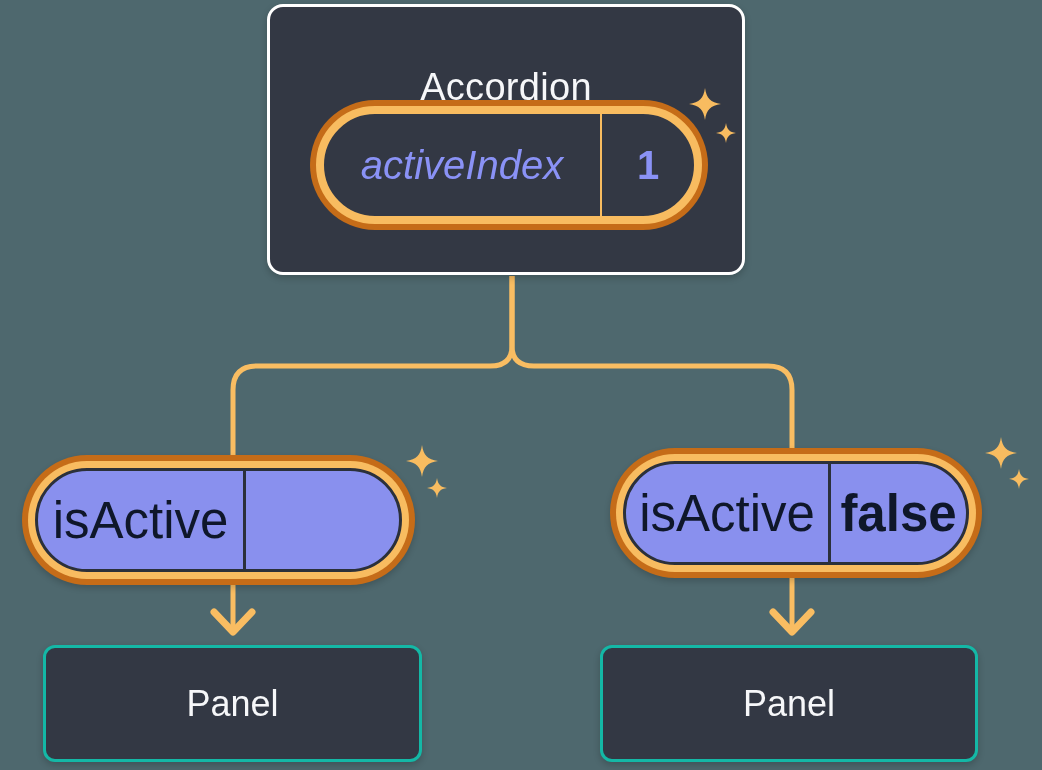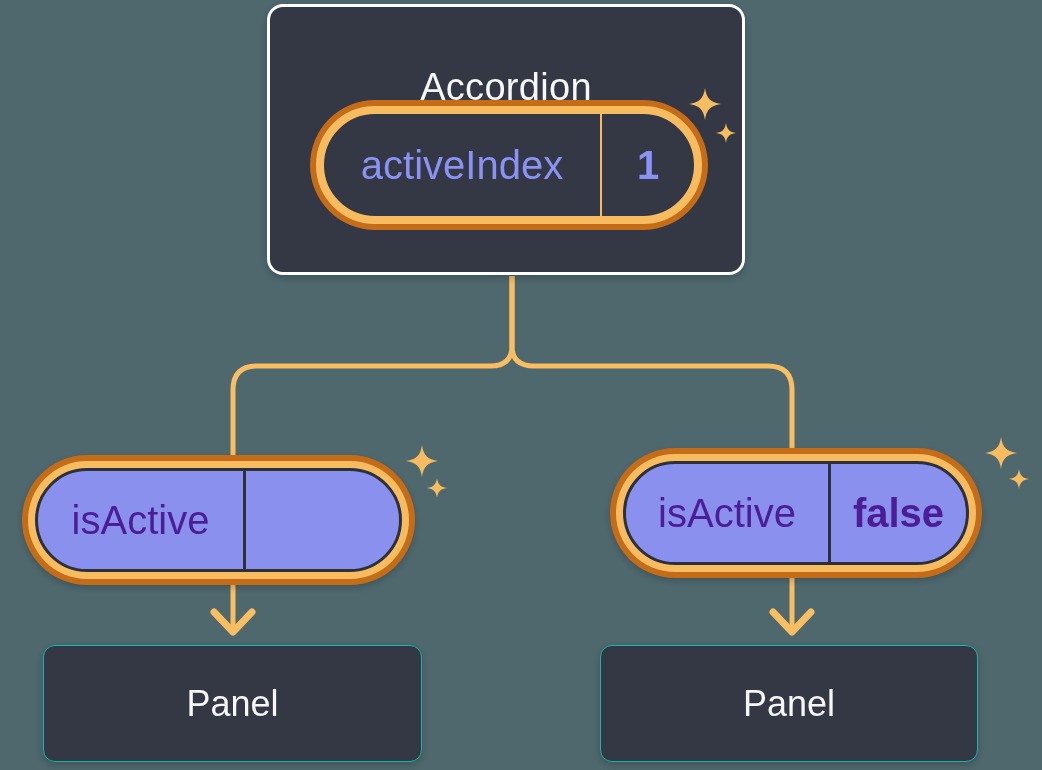--- a/index.html
+++ b/index.html
@@ -26,52 +26,52 @@
     display:flex;
   }
   .state-pill-core {
     flex:1; background:#333844; border:8px solid #F8BC60; border-radius:999px;
     box-sizing:border-box; display:flex; align-items:stretch; overflow:hidden;
   }
   .state-cell {
     display:flex; align-items:center; justify-content:center;
     color:#8A92F6; font-size:40px;
   }
-  .state-cell.name  { width:276px; font-weight:400; }
+  .state-cell.name  { width:276px; font-weight:400;font-style:italic; }
   .state-cell.value { flex:1; font-weight:700; }
   .state-divider { width:2px; background:#F8BC60; }
   
   .prop-pill {
     position:absolute; z-index:2; box-sizing:border-box;
     background:#C56C18; border-radius:999px; padding:6px;
     box-shadow:0 3px 6px rgba(0,0,0,0.18);
   }
   .prop-pill.left  { left:22px;  top:455px; width:393px; height:130px; }
   .prop-pill.right { left:610px; top:448px; width:372px; height:130px; }
   .prop-mid {
     height:100%; box-sizing:border-box;
     background:#F8BC60; border-radius:999px; padding:7px; display:flex;
   }
   .prop-core {
     flex:1; background:#8990EE; border:3px solid #2B303A; border-radius:999px;
     box-sizing:border-box; display:flex; align-items:stretch; overflow:hidden;
   }
   .prop-cell {
     display:flex; align-items:center; justify-content:center;
-    color:#4c1d95; font-size:40px;
+    color:#0f172a; font-size:51px;
   }
   .prop-pill.left  .prop-cell.name { width:205px; }
   .prop-pill.right .prop-cell.name { width:202px; }
   .prop-cell.name  { font-weight:400; }
   .prop-cell.value { flex:1; font-weight:700; }
   .prop-divider { width:3px; background:#2B303A; }
   
   .panel {
     position:absolute; box-sizing:border-box; z-index:2;
-    background:#333844; border:1px solid #14b8a6; border-radius:12px;
+    background:#333844; border:3px solid #14b8a6; border-radius:12px;
     display:flex; align-items:center; justify-content:center;
     color:#F6F7F9; font-size:36px; font-weight:500;
     box-shadow:0 3px 7px rgba(0,0,0,0.20);
   }
   .panel.left  { left:43px;  top:645px; width:379px; height:117px; }
   .panel.right { left:600px; top:645px; width:378px; height:117px; }
   
   .sparkle { position:absolute; z-index:3; }
 </style>
 </head>

